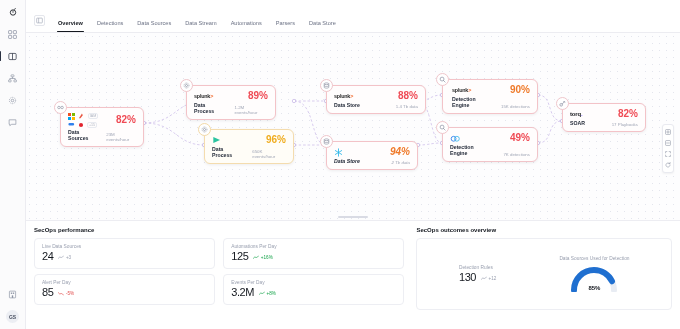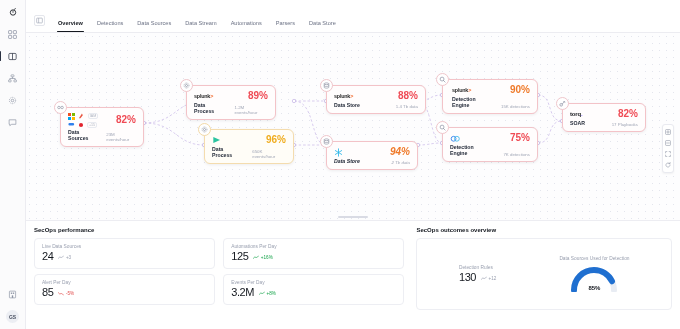--- a/index.html
+++ b/index.html
@@ -396,21 +396,21 @@
       <svg width="7" height="7" viewBox="0 0 16 16" fill="none" stroke="currentColor" stroke-width="1.4">
         <circle cx="7" cy="7" r="4.4"></circle>
           <path d="M10.4 10.4 L14 14" stroke-linecap="round"></path>
       </svg>
     </div>
     <div class="node-row">
       <svg width="11" height="7" viewBox="0 0 20 12">
         <circle cx="6.5" cy="6.5" r="4.4" fill="none" stroke="#2f80ed" stroke-width="1.6"></circle>
         <circle cx="12.5" cy="6.5" r="4.4" fill="none" stroke="#45b9ea" stroke-width="1.6"></circle>
       </svg>
-      <div class="pct red">75%</div>
+      <div class="pct red">49%</div>
     </div>
     <div class="node-foot">
       <div class="node-title" style="max-width:34px;">Detection Engine</div>
       <div class="node-sub">7K detections</div>
     </div>
   </div>
 
   <div class="node pink" style="left:536px; top:70px; width:84px;">
     <div class="badge">
       <svg width="7" height="7" viewBox="0 0 16 16" fill="none" stroke="currentColor" stroke-width="1.4">

